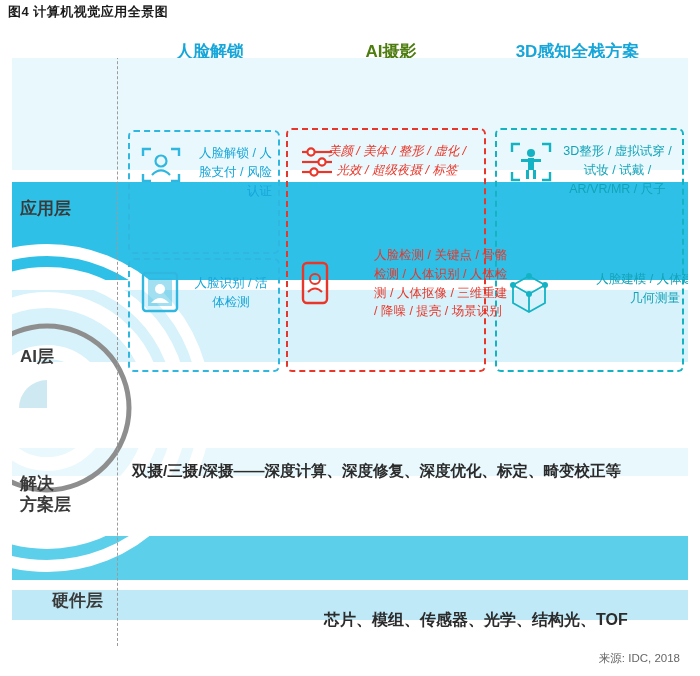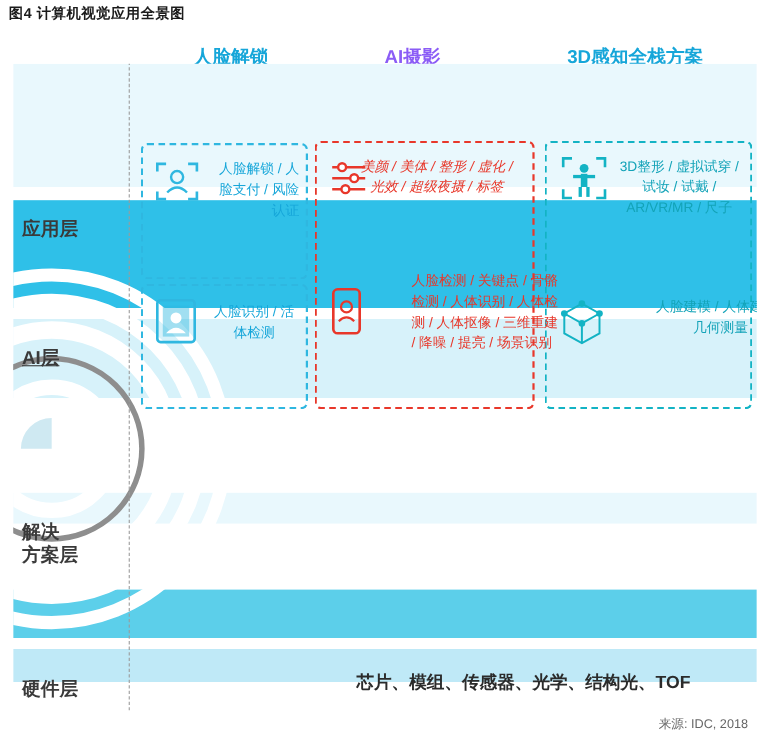--- a/index.html
+++ b/index.html
@@ -45,37 +45,37 @@
   .labelcol{
     position:absolute;left:0;top:0;width:105px;height:588px;
     background:transparent;
   }
   .rowlabel{
     position:absolute;left:8px;
     font-size:17px;font-weight:bold;color:#3a3a3a;
     line-height:1.25;
   }
   .rowlabel.l1{top:140px;}
-  .rowlabel.l2{top:257px;text-decoration:underline;}
+  .rowlabel.l2{top:288px;}
   .rowlabel.l3{top:415px;}
-  .rowlabel.l4{top:558px;}
+  .rowlabel.l4{top:532px;margin-left:32px;}
 
   
   .vsep{
     position:absolute;left:105px;top:-52px;height:640px;width:0;
     border-left:1px dashed #9b9b9b;
   }
 
   
   .colhead{
     position:absolute;top:40px;font-size:17px;font-weight:bold;
     text-align:center;
   }
   .colhead.c1{left:115px;width:190px;color:#16a6d9;}
-  .colhead.c2{left:300px;width:150px;color:#8b5cf6;}
+  .colhead.c2{left:316px;width:150px;color:#4d7c0f;}
   .colhead.c3{left:470px;width:215px;color:#16a6d9;}
 
   
   .tri{position:absolute;width:0;height:0;}
   .tri.t1{left:196px;top:80px;border-left:17px solid transparent;border-right:17px solid transparent;border-bottom:24px solid #2fb7e0;}
   .tri.t2{left:355px;top:80px;border-left:17px solid transparent;border-right:17px solid transparent;border-bottom:24px solid #e8372a;}
   .tri.t3{left:558px;top:80px;border-left:17px solid transparent;border-right:17px solid transparent;border-bottom:24px solid #13b6c9;}
 
   
   .dbox{position:absolute;border-radius:6px;}
@@ -247,18 +247,19 @@
       </svg>
     </div>
 
     <div class="boxtext blue t-app-blue">人脸解锁 / 人脸支付 / 风险认证</div>
     <div class="boxtext blue t-ai-blue">人脸识别 / 活体检测</div>
     <div class="boxtext red t-red-top">美颜 / 美体 / 整形 / 虚化 / 光效 / 超级夜摄 / 标签</div>
     <div class="boxtext red t-red-bottom">人脸检测 / 关键点 / 骨骼检测 / 人体识别 / 人体检测 / 人体抠像 / 三维重建 / 降噪 / 提亮 / 场景识别</div>
     <div class="boxtext teal t-teal-top">3D整形 / 虚拟试穿 / 试妆 / 试戴 / AR/VR/MR / 尺子</div>
     <div class="boxtext teal t-teal-bottom">人脸建模 / 人体建模 / 几何测量</div>
 
+    <div class="sol-text">双摄/三摄/深摄——深度计算、深度修复、深度优化、标定、畸变校正等</div>
     <div class="hw-text">芯片、模组、传感器、光学、结构光、TOF</div>
 
   </div>
 
   <div class="source">来源: IDC, 2018</div>
 </div>
 
 </body></html>

